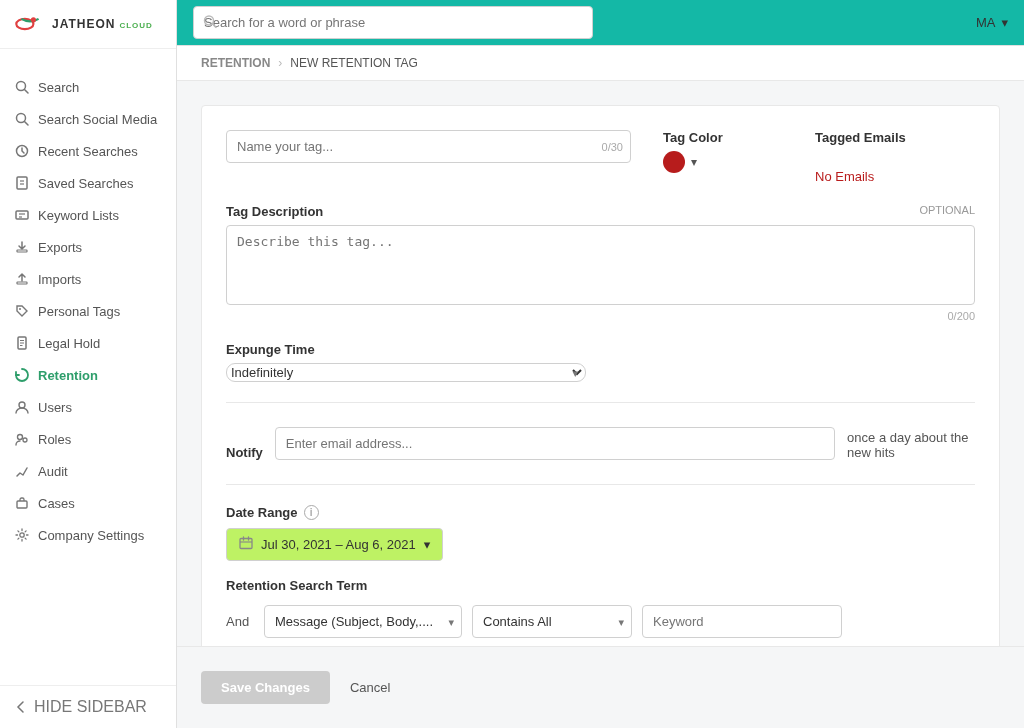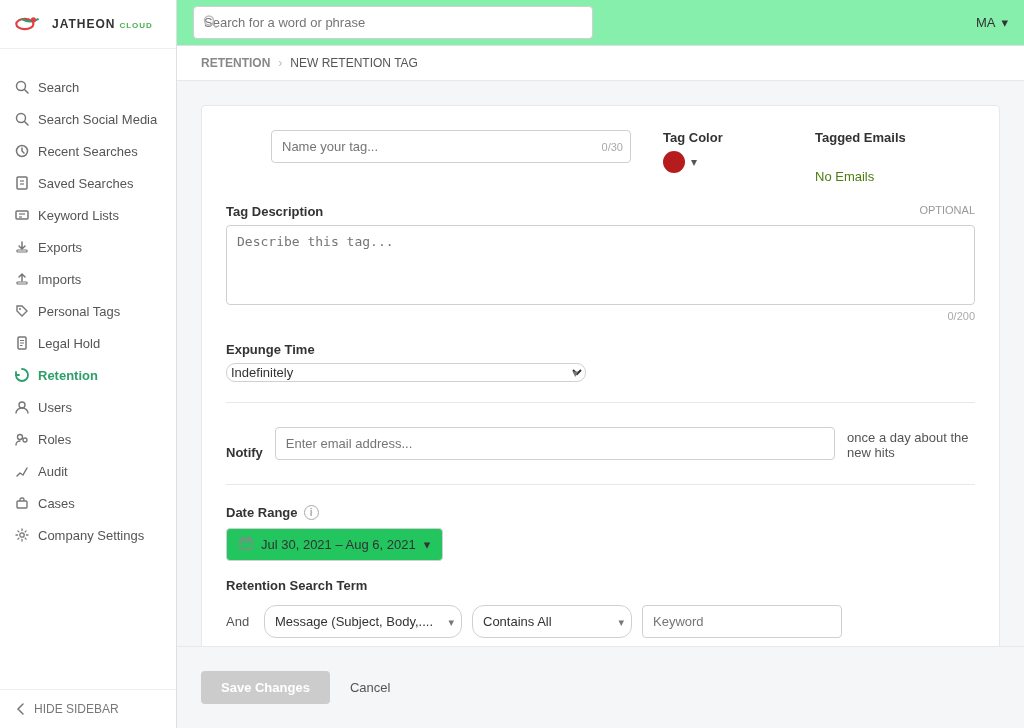--- a/index.html
+++ b/index.html
@@ -6,27 +6,27 @@
     body { font-family: -apple-system, BlinkMacSystemFont, 'Segoe UI', sans-serif; font-size: 13px; color: #333; background: #f5f6f7; display: flex; height: 728px; overflow: hidden; }
 
     
     .sidebar { width: 177px; background: #fff; border-right: 1px solid #e0e0e0; display: flex; flex-direction: column; height: 100%; flex-shrink: 0; gap: 16px; }
     .sidebar-logo { padding: 12px 14px; display: flex; align-items: center; gap: 6px; border-bottom: 1px solid #eee; }
     .logo-icon { width: 32px; height: 24px; }
     .sidebar-nav { flex: 1; overflow-y: auto; padding: 6px 0; }
     .nav-item { display: flex; align-items: center; gap: 8px; padding: 8px 14px; cursor: pointer; color: #555; font-size: 13px; text-decoration: none; }
     .nav-item.active { color: #2e9e6b; font-weight: 600; }
     .nav-item .nav-icon { width: 16px; height: 16px; display: flex; align-items: center; justify-content: center; flex-shrink: 0; color: inherit; }
-    .sidebar-footer { padding: 12px 14px; border-top: 1px solid #eee; cursor: pointer; display: flex; align-items: center; gap: 6px; color: #777; font-size: 12px; }
+    .sidebar-footer { padding: 12px 14px; border-top: 1px solid #eee; cursor: pointer; display: flex; align-items: center; gap: 6px; color: #777; font-size: 16px; }
 
     
     .main { flex: 1; display: flex; flex-direction: column; overflow: hidden; }
 
     
-    .topbar { background: #86efac; border-bottom: 1px solid #e0e0e0; padding: 0 16px; height: 46px; display: flex; align-items: center; gap: 12px; flex-shrink: 0; }
+    .topbar { background: #14b8a6; border-bottom: 1px solid #e0e0e0; padding: 0 16px; height: 46px; display: flex; align-items: center; gap: 12px; flex-shrink: 0; }
     .search-bar { flex: 1; max-width: 400px; position: relative; }
     .search-bar input { width: 100%; padding: 7px 12px 7px 32px; border: 1px solid #d0d0d0; border-radius: 4px; font-size: 13px; color: #888; background: #fafafa; outline: none; }
     .search-bar-icon { position: absolute; left: 10px; top: 50%; transform: translateY(-50%); color: #aaa; font-size: 13px; }
     .topbar-right { margin-left: auto; display: flex; align-items: center; gap: 6px; font-size: 13px; font-weight: 400; color: #333; cursor: pointer; }
 
     
     .breadcrumb { padding: 10px 24px; background: #fff; border-bottom: 1px solid #e8e8e8; display: flex; align-items: center; gap: 8px; font-size: 12px; color: #888; flex-shrink: 0; }
     .breadcrumb .current { color: #555; font-weight: 500; }
     .breadcrumb .sep { color: #bbb; }
 
@@ -42,47 +42,47 @@
     label { display: block; font-size: 13px; font-weight: 600; color: #333; margin-bottom: 6px; }
     .label-optional { font-size: 11px; color: #999; font-weight: 400; float: right; }
 
     input[type="text"], textarea, select {
       width: 100%; border: 1px solid #d0d0d0; border-radius: 4px; font-size: 13px; color: #333; outline: none; background: #fff;
     }
     input[type="text"] { padding: 8px 10px; }
     textarea { padding: 8px 10px; resize: none; height: 80px; }
     .char-count { text-align: right; font-size: 11px; color: #aaa; margin-top: 2px; }
 
-    .tag-name-wrapper { position: relative; margin-left: 45px; }
+    .tag-name-wrapper { position: relative; }
     .tag-name-count { position: absolute; right: 8px; top: 50%; transform: translateY(-50%); font-size: 11px; color: #aaa; }
 
     .color-picker { display: flex; align-items: center; gap: 6px; margin-top: 6px; }
     .color-circle { width: 22px; height: 22px; border-radius: 50%; background: #b71c1c; cursor: pointer; }
     .color-dropdown { font-size: 12px; color: #555; cursor: pointer; }
 
-    .no-emails { font-size: 13px; color: #4d7c0f; margin-top: 24px; }
+    .no-emails { font-size: 13px; color: #b91c1c; margin-top: 24px; }
 
     .divider { border: none; border-top: 1px solid #e8e8e8; margin: 20px 0; }
 
     .notify-row { display: flex; align-items: flex-end; gap: 12px; padding: 4px 0; }
     .notify-label { font-weight: 600; font-size: 13px; color: #333; }
     .notify-input { width: 260px; padding: 8px 10px; border: 1px solid #d0d0d0; border-radius: 4px; font-size: 13px; outline: none; }
     .notify-text { font-size: 13px; color: #555; }
 
     .date-range-section { margin-top: 4px; }
     .date-range-section label { margin-bottom: 8px; display: flex; align-items: center; gap: 6px; }
     .info-icon { width: 15px; height: 15px; border-radius: 50%; border: 1px solid #aaa; display: inline-flex; align-items: center; justify-content: center; font-size: 10px; color: #aaa; cursor: pointer; }
-    .date-picker-btn { display: inline-flex; align-items: center; gap: 8px; padding: 7px 12px; border: 1px solid #d0d0d0; border-radius: 4px; background: #22c55e; cursor: pointer; font-size: 13px; color: #333; }
+    .date-picker-btn { display: inline-flex; align-items: center; gap: 8px; padding: 7px 12px; border: 1px solid #d0d0d0; border-radius: 4px; background: #bef264; cursor: pointer; font-size: 13px; color: #333; }
     .date-picker-btn .cal-icon { color: #888; }
 
     .retention-search { margin-top: 17px; }
     .retention-search-label { font-weight: 600; font-size: 13px; color: #333; margin-bottom: 12px; }
     .search-term-row { display: flex; align-items: center; gap: 10px; margin-bottom: 10px; }
     .and-label { font-size: 13px; color: #555; font-weight: 500; min-width: 28px; }
-    .field-select { appearance: none; padding: 8px 28px 8px 10px; border: 1px solid #d0d0d0; border-radius: 12px; font-size: 13px; background: #fff; cursor: pointer; outline: none; }
+    .field-select { appearance: none; padding: 8px 28px 8px 10px; border: 1px solid #d0d0d0; border-radius: 4px; font-size: 13px; background: #fff; cursor: pointer; outline: none; }
     .keyword-input { flex: 1; min-width: 120px; max-width: 200px; padding: 8px 10px; border: 1px solid #d0d0d0; border-radius: 4px; font-size: 13px; outline: none; }
     .field-actions { display: flex; gap: 12px; margin-top: 4px; padding-left: 38px; }
     .add-field-link { color: #2e9e6b; font-size: 13px; cursor: pointer; font-weight: 500; }
     .remove-block-link { color: #e57373; font-size: 13px; cursor: pointer; font-weight: 500; }
 
     .form-footer { background: #f5f6f7; border-top: 1px solid #e8e8e8; padding: 24px 24px; display: flex; gap: 10px; align-items: center; flex-shrink: 0; }
     .btn-save { background: #ccc; color: #fff; border: none; padding: 9px 20px; border-radius: 4px; font-size: 13px; font-weight: 600; cursor: pointer; }
     .btn-cancel { background: transparent; border: none; color: #555; font-size: 13px; cursor: pointer; padding: 9px 10px; }
 
     .select-wrap-inner { position: relative; display: inline-flex; align-items: center; }

